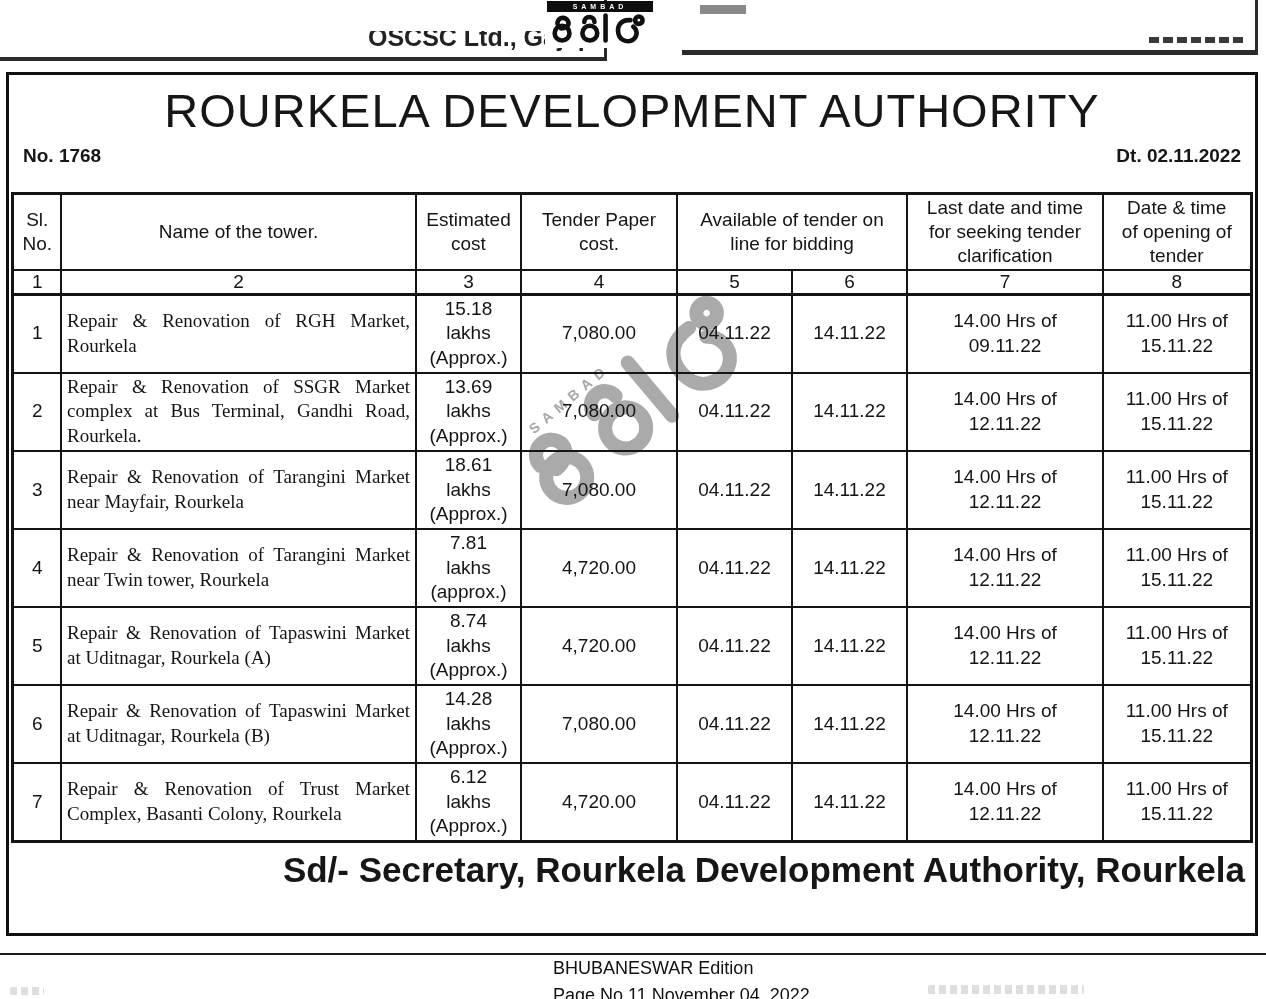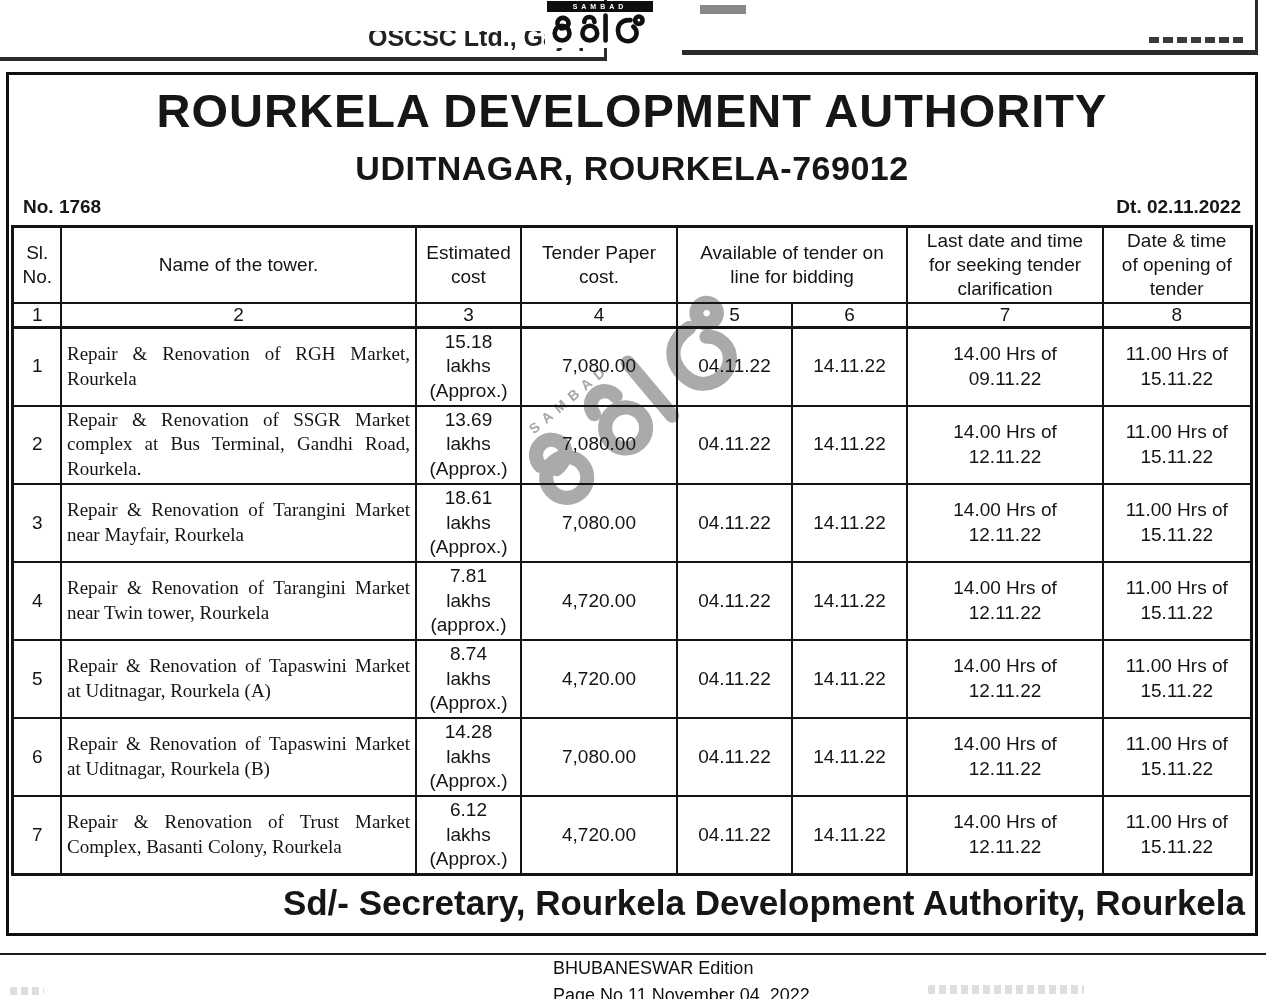--- a/index.html
+++ b/index.html
@@ -29,30 +29,30 @@
   .masthead .ink{color:#101010;stroke-width:10px;}
   
   .watermark{position:absolute;left:498px;top:348px;z-index:0;pointer-events:none;
     transform:rotate(-40deg);transform-origin:50% 50%;}
   .watermark .halo{color:#ffffff;stroke-width:26px;}
   .watermark .ink{color:#aaaaaa;stroke-width:11px;}
   .watermark text{fill:#a6a6a6;font-size:11px;letter-spacing:5px;font-weight:bold;}
   
   .main-box{position:absolute;left:6px;top:72px;width:1252px;height:864px;
     border:3px solid #0f0f0f;box-sizing:border-box;z-index:1;}
-  .title{margin-top:10px;text-align:center;font-size:47px;font-weight:bold;
+  .title{margin-top:10px;text-align:center;font-size:47px;font-weight:normal;
     letter-spacing:1px;line-height:1.1;}
   .subtitle{margin-top:12px;text-align:center;font-size:34px;font-weight:bold;letter-spacing:.5px;}
   .meta-row{display:flex;justify-content:space-between;padding:0 14px;margin-top:8px;
     font-size:19px;font-weight:bold;}
   .ifb-wrap{text-align:center;margin-top:6px;}
   .ifb{display:inline-block;font-size:30px;font-weight:bold;letter-spacing:2px;
     border-bottom:4px solid #0f0f0f;padding:0 4px 2px;}
   
-  table.bids{border-collapse:collapse;table-layout:fixed;width:1238px;margin:7px auto 0;
+  table.bids{border-collapse:collapse;table-layout:fixed;width:1238px;margin:25px auto 0;
     border:3px solid #141414;background:transparent;}
   table.bids th,table.bids td{border:2px solid #141414;font-size:19px;color:#141414;
     padding:1px 3px;background:transparent;}
   table.bids th{font-weight:normal;text-align:center;vertical-align:middle;line-height:1.25;}
   th.h-sl{text-align:left;padding-left:6px;}
   th.h-name{vertical-align:top;}
   tr.head-row th{height:72px;}
   tr.num-row td{height:20px;text-align:center;line-height:1;border-bottom:3px solid #141414;}
   tr.data-row td{height:71px;text-align:center;vertical-align:middle;line-height:1.3;}
   tr.data-row td.name{text-align:justify;text-align-last:left;padding:0 5px;line-height:1.3;font-family:Liberation Serif, serif;}
@@ -105,21 +105,20 @@
   </div>
 
   <svg class="watermark" width="282" height="104" viewBox="0 0 220 80">
     <use href="#sambad-glyphs" class="halo"></use>
     <use href="#sambad-glyphs" class="ink"></use>
     <text x="30" y="8">SAMBAD</text>
   </svg>
 
   <div class="main-box">
     <div class="title">ROURKELA DEVELOPMENT AUTHORITY</div>
-    <div class="subtitle">UDITNAGAR, ROURKELA-769012</div>
     <div class="meta-row">
       <span>No. 1768</span>
       <span>Dt. 02.11.2022</span>
     </div>
 
     <table class="bids">
       <colgroup>
         <col style="width:48px">
           <col style="width:355px">
           <col style="width:105px">

